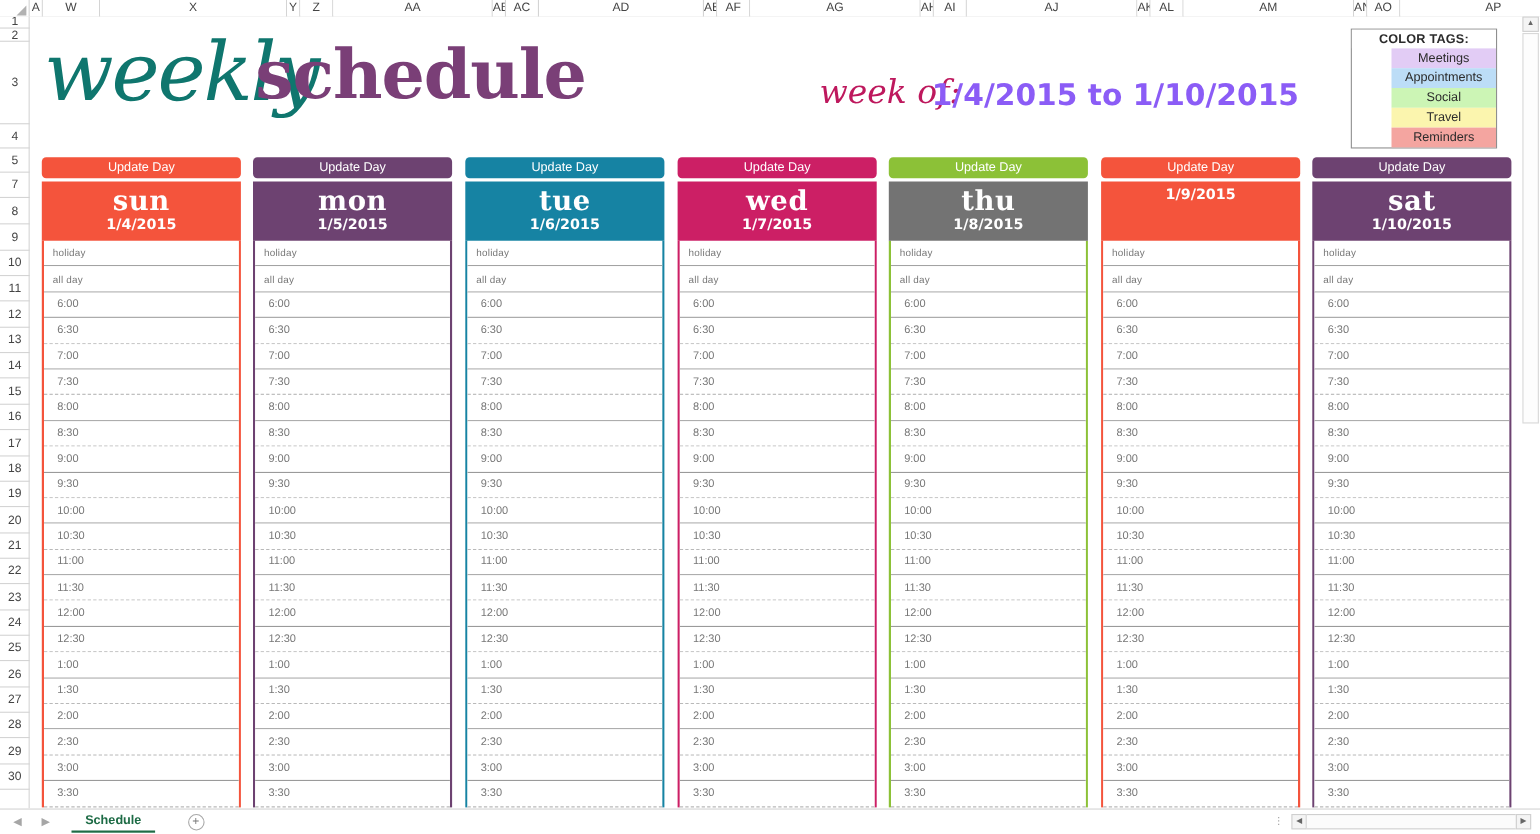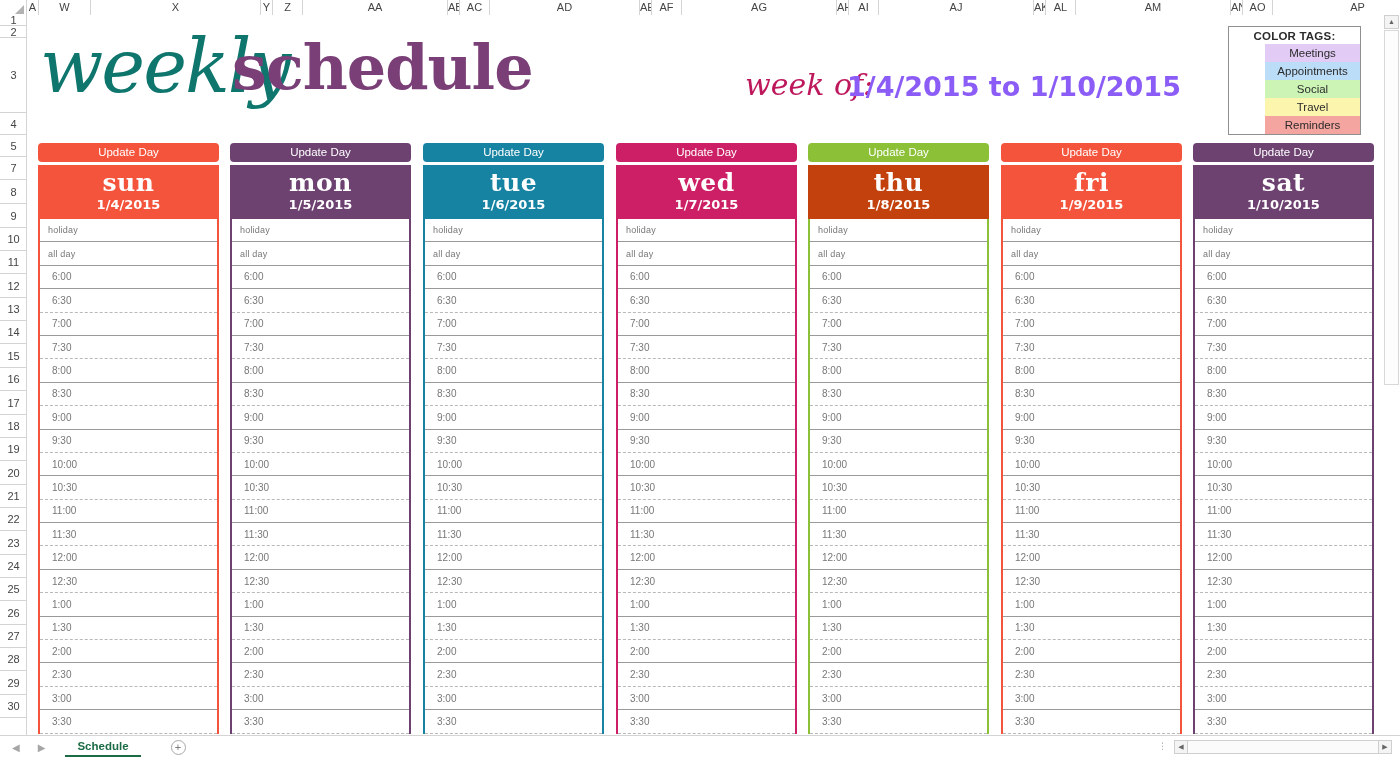--- a/index.html
+++ b/index.html
@@ -713,21 +713,21 @@
             <div class="slot ">
               <span class="lbl">3:00</span>
             </div>
             <div class="slot dashed">
               <span class="lbl">3:30</span>
             </div>
           </div>
         </div>
         <div class="day-col" style="left: 781px; width: 181px;">
           <div class="update-btn" style="background: rgb(140, 193, 55);">Update Day</div>
-          <div class="day-head" style="background: #c2410c;">
+          <div class="day-head" style="background: #737373;">
             <div class="day-name">thu</div>
             <div class="day-date">1/8/2015</div>
           </div>
           <div class="slots" style="border-left-color: rgb(140, 193, 55); border-right-color: rgb(140, 193, 55);">
             <div class="slot holiday-row">
               <span class="lbl">holiday</span>
             </div>
             <div class="slot allday-row">
               <span class="lbl">all day</span>
             </div>
@@ -789,21 +789,20 @@
               <span class="lbl">3:00</span>
             </div>
             <div class="slot dashed">
               <span class="lbl">3:30</span>
             </div>
           </div>
         </div>
         <div class="day-col" style="left: 974px; width: 181px;">
           <div class="update-btn" style="background: rgb(244, 84, 60);">Update Day</div>
           <div class="day-head" style="background: rgb(244, 84, 60);">
-            <div class="day-name">fri</div>
             <div class="day-date">1/9/2015</div>
           </div>
           <div class="slots" style="border-left-color: rgb(244, 84, 60); border-right-color: rgb(244, 84, 60);">
             <div class="slot holiday-row">
               <span class="lbl">holiday</span>
             </div>
             <div class="slot allday-row">
               <span class="lbl">all day</span>
             </div>
             <div class="slot ">

